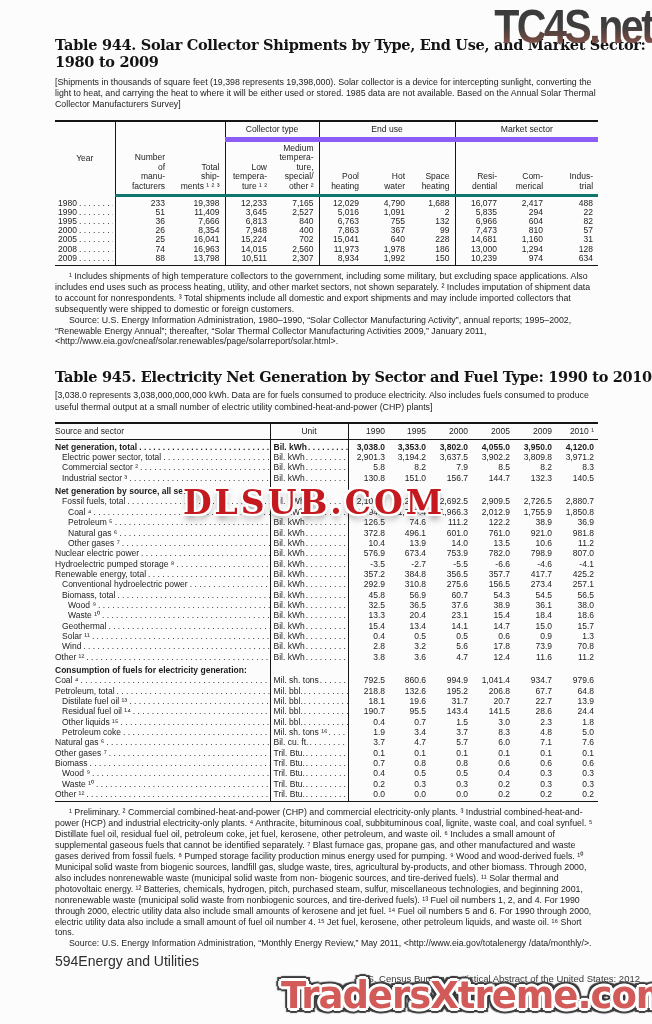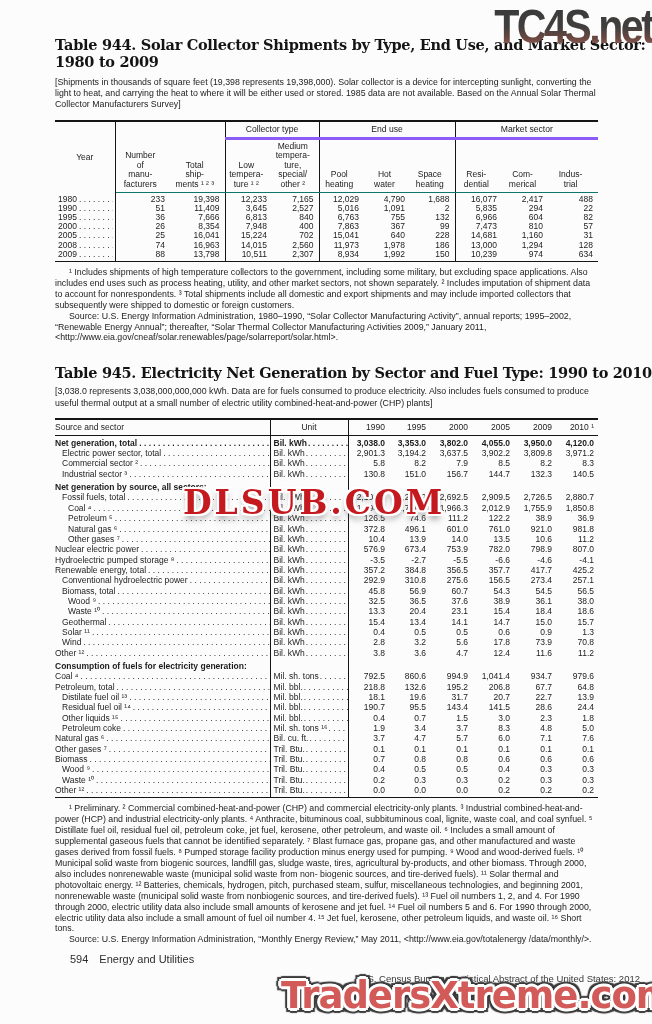--- a/index.html
+++ b/index.html
@@ -18,22 +18,22 @@
   }
   .tbl-title .l1 { white-space:nowrap; display:block; }
   .t944-title { margin-top:36px; margin-bottom:7px; }
   .t945-title { margin-top:21px; margin-bottom:5px; }
   .bracket-note { margin:0 0 9px 0; font-size:8.8px; line-height:11.2px; color:#222; }
 
   
   table { border-collapse:collapse; table-layout:fixed; }
   .tbl944 { width:543px; border-top:2px solid #151515; border-bottom:1px solid #151515; font-size:8.5px; }
   .tbl944 th { font-weight:normal; padding:0; }
-  .tbl944 .grp { border-bottom:3px solid #8b5cf6; text-align:center; font-size:8.6px; height:15px; vertical-align:middle; }
-  .tbl944 tr.cols th { border-bottom:1px solid #0f766e; vertical-align:bottom; 
+  .tbl944 .grp { border-bottom:5px solid #8b5cf6; text-align:center; font-size:8.6px; height:15px; vertical-align:middle; }
+  .tbl944 tr.cols th { border-bottom:3px solid #0f766e; vertical-align:bottom; text-align:right;
      white-space:pre-line; line-height:9.6px; padding:2px 5px 2px 0; }
   .tbl944 th.yearhead { text-align:center; vertical-align:middle; white-space:normal; }
   .sepR { border-right:1px solid #151515; }
   .tbl944 td { padding:0 5px 0 0; line-height:9.2px; text-align:right; vertical-align:bottom; }
   .tbl944 tbody tr:first-child td { padding-top:2px; }
   .tbl944 tbody tr:last-child td { padding-bottom:2px; }
   .tbl944 td.yr { text-align:left; padding:0 2px 0 3px; }
 
   
   .fill { display:flex; align-items:baseline; min-width:0; }
@@ -58,21 +58,21 @@
   .tbl945 td.unitc { text-align:right; padding-left:3px; }
   .tbl945 td.val { text-align:right; padding-right:4px; }
   .tbl945 tr.sect td { font-weight:bold; padding-top:3px; }
   .tbl945 tbody tr:first-child td { padding-top:2px; }
   .tbl945 tbody tr:last-child td { padding-bottom:2px; }
   .b { font-weight:bold;margin-left:6px; }
   .ind1 { padding-left:7px !important; }
   .ind2 { padding-left:13px !important; }
 
   
-  .footer-left { position:absolute; left:55px; top:953px; font-size:11px; color:#2d2d2d; display:flex; gap:11px;margin-left:15px; }
+  .footer-left { position:absolute; left:55px; top:953px; font-size:14px; color:#2d2d2d; display:flex; gap:0; }
   .attribution { position:absolute; right:12px; top:973px; font-size:9.5px; color:#383838; }
 
   
   .wm-top {
     position:absolute; top:2px; right:0; z-index:7;
     font-weight:bold; font-size:49px; line-height:1; letter-spacing:-3px;
     transform:scaleX(.84); transform-origin:100% 0;
     background:linear-gradient(180deg,#393939 0%,#413f3e 52%,#6b4841 74%,#92605a 90%,#ab7d76 100%);
     -webkit-background-clip:text; background-clip:text; color:transparent;
   }

